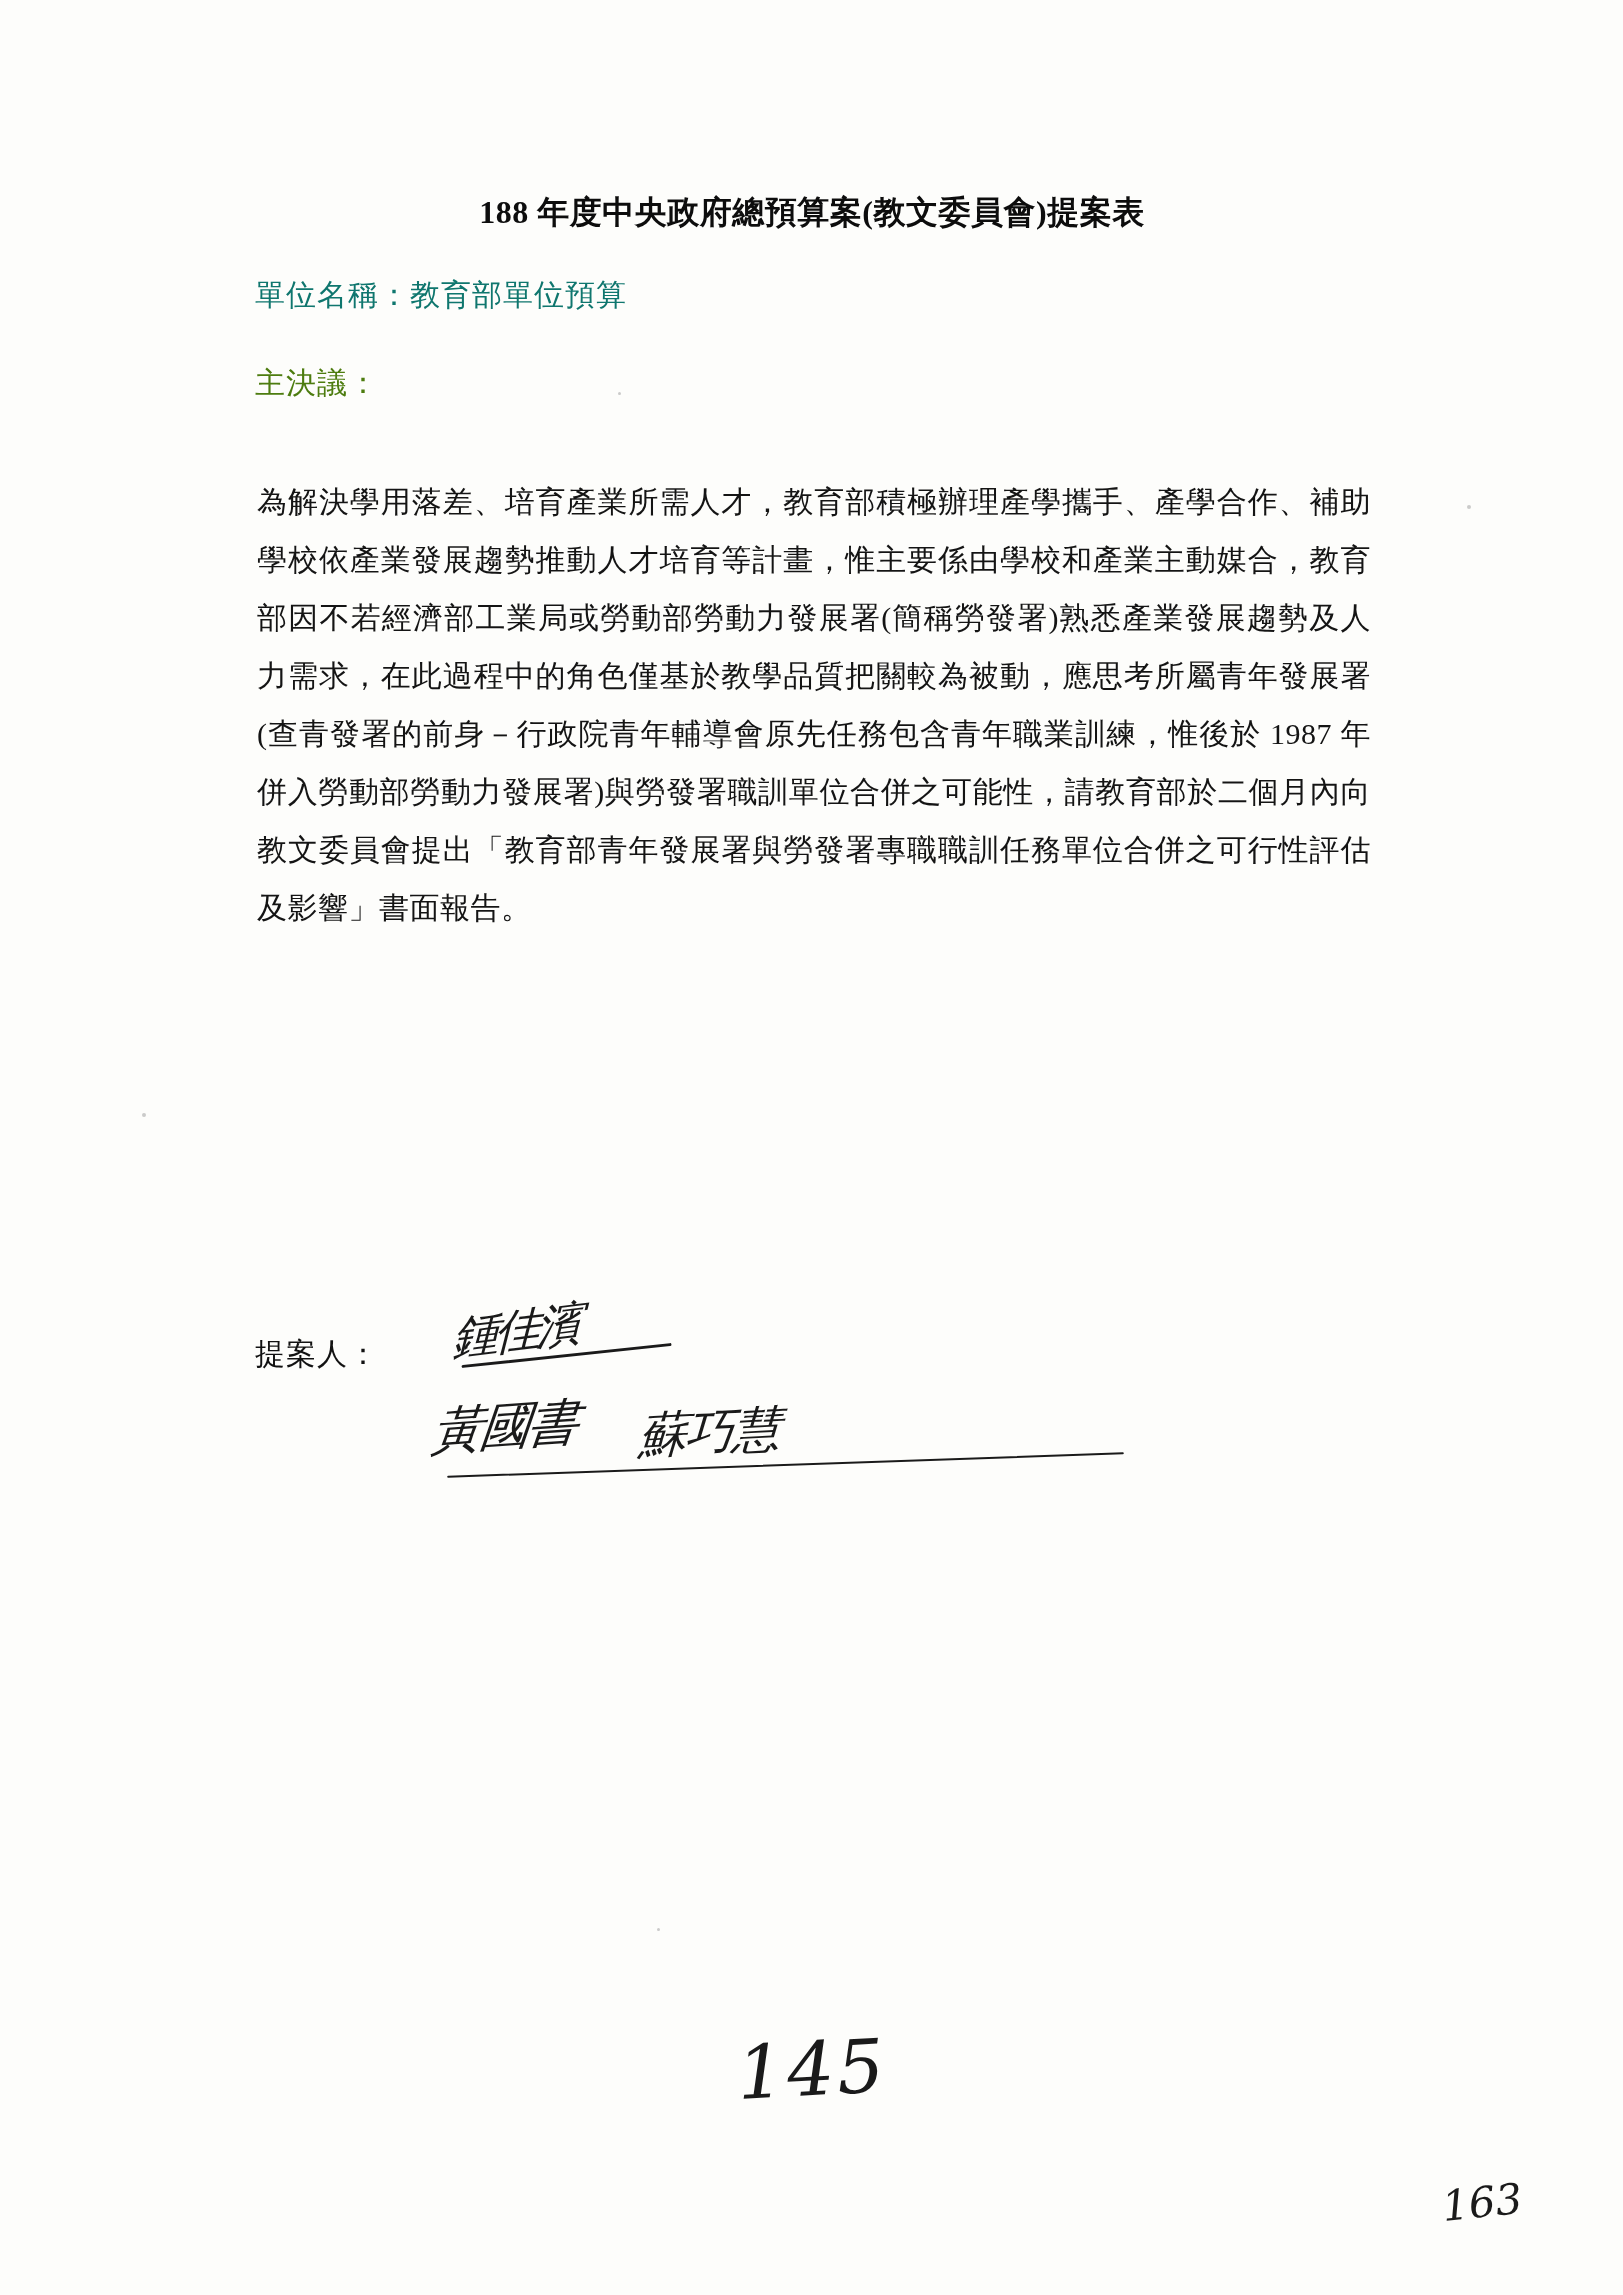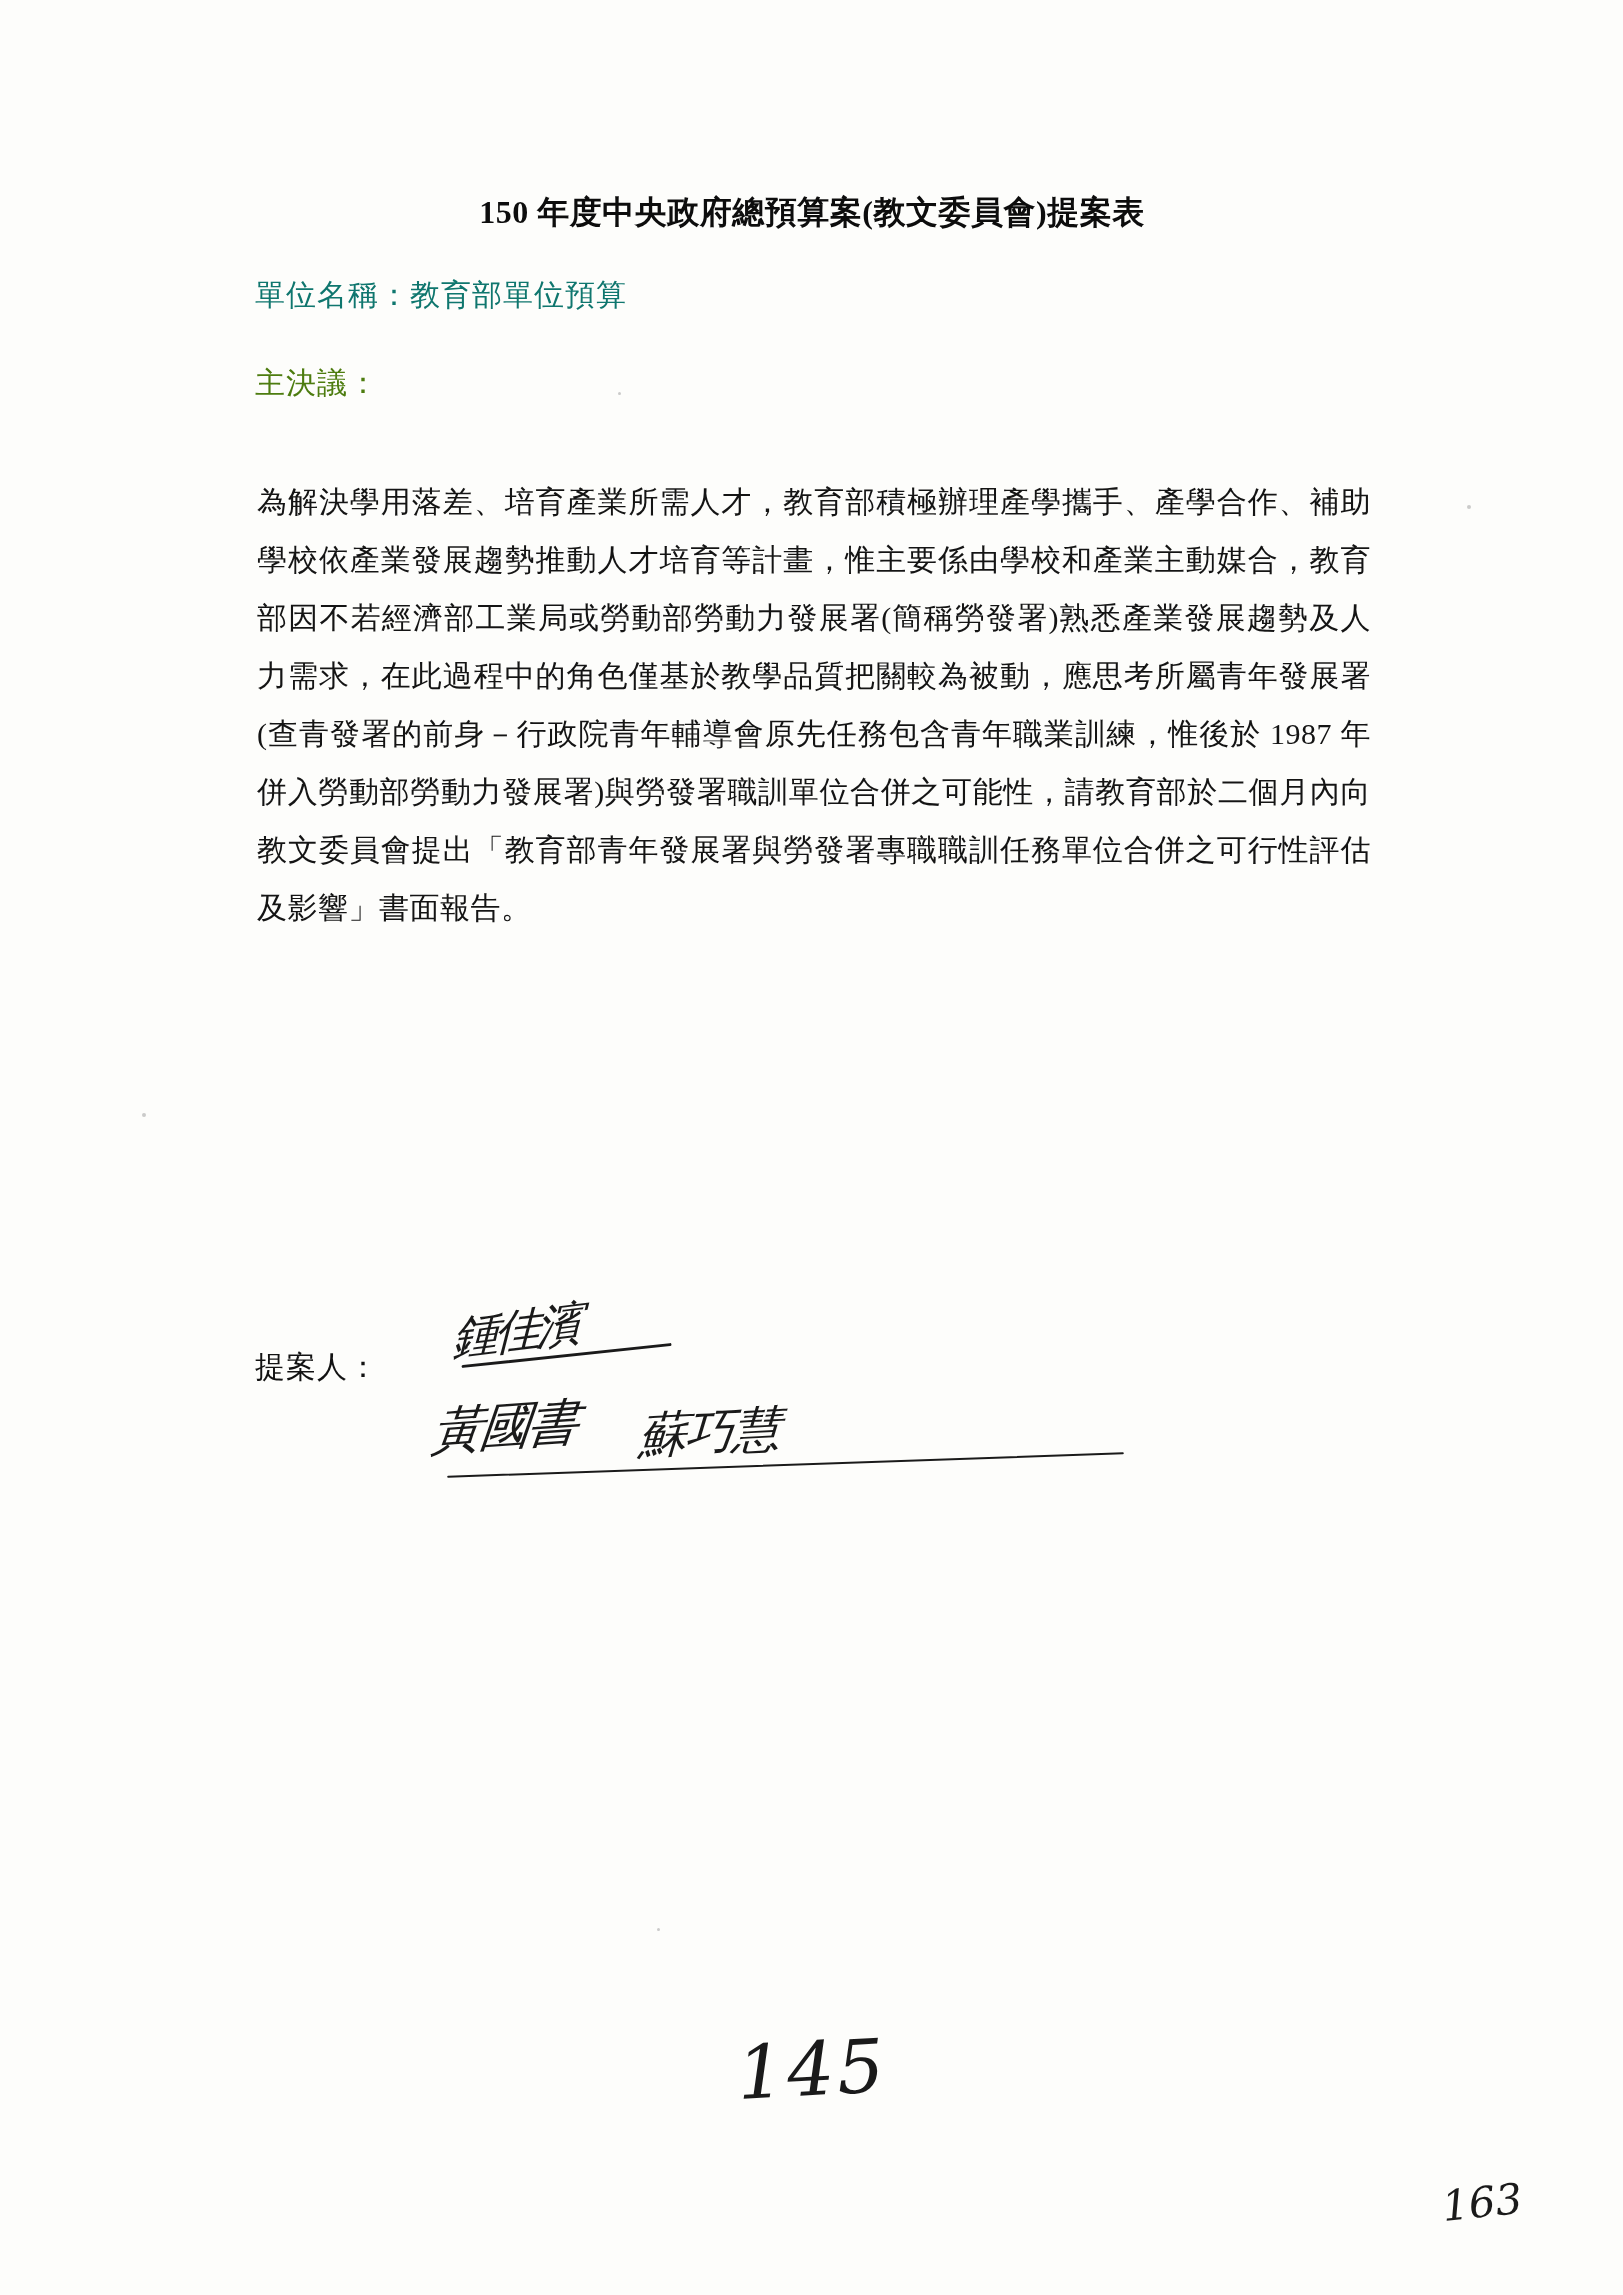--- a/index.html
+++ b/index.html
@@ -79,21 +79,20 @@
     text-indent: 0;
   }
 
   .proposer-label {
     position: absolute;
     top: 1334px;
     left: 255px;
     font-size: 30px;
     letter-spacing: 1px;
     color: #121212;
-    margin-top: 13px;
   }
 
   
   .signatures {
     position: absolute;
     top: 1295px;
     left: 432px;
     width: 834px;
     height: 284px;
   }
@@ -174,21 +173,21 @@
     opacity: .5;
   }
 </style>
 </head>
 <body>
 
 <div class="page"></div>
 
 <div class="sheet">
 
-  <div class="doc-title">150 年度中央政府總預算案(教文委員會)提案表</div>
+  <div class="doc-title">188 年度中央政府總預算案(教文委員會)提案表</div>
 
   <div class="unit-line">單位名稱：教育部單位預算</div>
 
   <div class="resolution-label">主決議：</div>
 
   <div class="body-text">
     <p>為解決學用落差、培育產業所需人才，教育部積極辦理產學攜手、產學合作、補助學校依產業發展趨勢推動人才培育等計畫，惟主要係由學校和產業主動媒合，教育部因不若經濟部工業局或勞動部勞動力發展署(簡稱勞發署)熟悉產業發展趨勢及人力需求，在此過程中的角色僅基於教學品質把關較為被動，應思考所屬青年發展署(查青發署的前身－行政院青年輔導會原先任務包含青年職業訓練，惟後於 1987 年併入勞動部勞動力發展署)與勞發署職訓單位合併之可能性，請教育部於二個月內向教文委員會提出「教育部青年發展署與勞發署專職職訓任務單位合併之可行性評估及影響」書面報告。</p>
   </div>
 
   <div class="proposer-label">提案人：</div>

